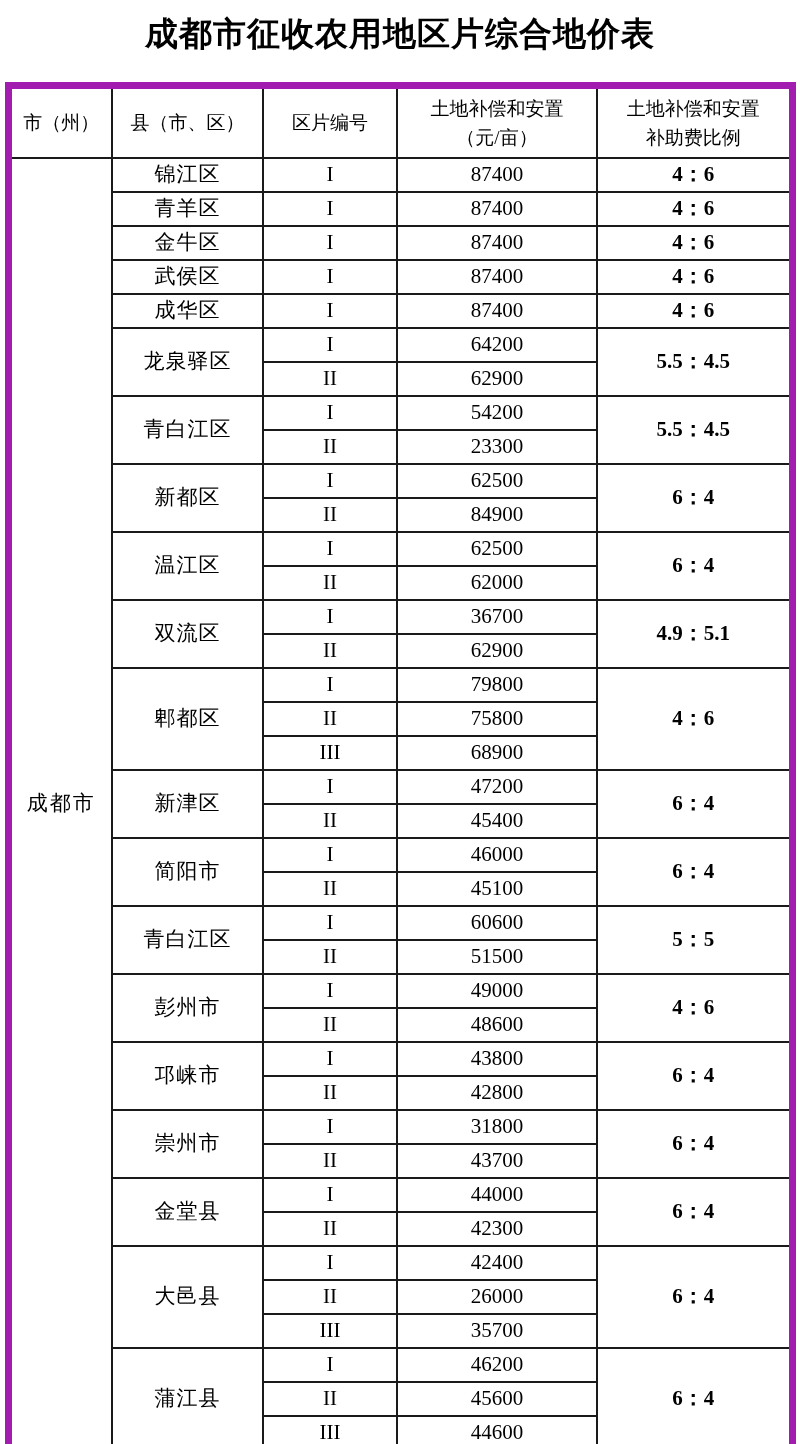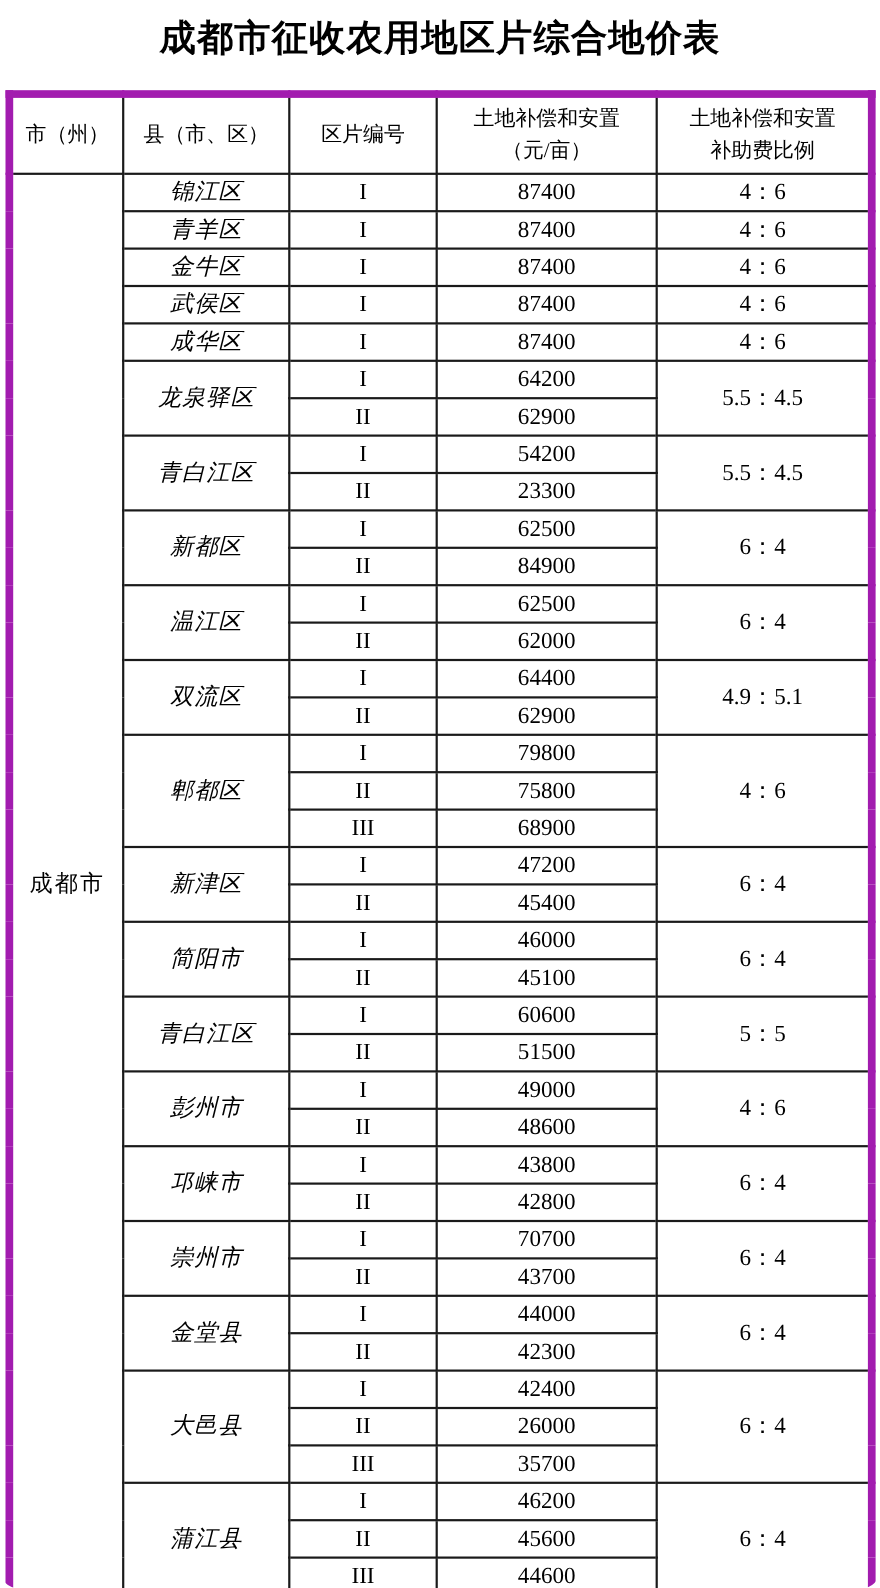--- a/index.html
+++ b/index.html
@@ -8,21 +8,20 @@
     background: #ffffff;
     width: 800px;
     color: #000;
     font-family: "Liberation Serif", "DejaVu Serif", serif;
   }
   .page {
     width: 800px;
     height: 1444px;
     background: #fff;
     overflow: hidden;
-    border-radius: 17px;
   }
   .doc-title {
     text-align: center;
     font-family: "Liberation Sans", "DejaVu Sans", sans-serif;
     font-weight: bold;
     font-size: 33px;
     margin: 0;
     padding: 12px 0 10px 0;
     letter-spacing: 1px;
   }
@@ -54,24 +53,24 @@
     line-height: 1.1;
   }
   td.city-cell {
     font-size: 20px;
     padding-bottom: 195px; 
     letter-spacing: 2px;
   }
   td.district-cell {
     font-size: 20px;
     letter-spacing: 1px;
-    font-style: italic;
   }
   td.ratio-cell {
     font-size: 20px;
+    font-weight: bold;
   }
   td.zone-cell, td.price-cell {
     font-size: 21px;
   }
   
   td.zone-sep {
     border-top: 3px solid #000;
   }
 </style>
 </head>
@@ -167,21 +166,21 @@
           <td class="price-cell">62500</td>
           <td class="ratio-cell" rowspan="2">6：4</td>
         </tr>
         <tr>
           <td class="zone-cell zone-sep">II</td>
           <td class="price-cell zone-sep">62000</td>
         </tr>
         <tr>
           <td class="district-cell" rowspan="2">双流区</td>
           <td class="zone-cell">I</td>
-          <td class="price-cell">64400</td>
+          <td class="price-cell">36700</td>
           <td class="ratio-cell" rowspan="2">4.9：5.1</td>
         </tr>
         <tr>
           <td class="zone-cell zone-sep">II</td>
           <td class="price-cell zone-sep">62900</td>
         </tr>
         <tr>
           <td class="district-cell" rowspan="3">郫都区</td>
           <td class="zone-cell">I</td>
           <td class="price-cell">79800</td>
@@ -241,21 +240,21 @@
           <td class="price-cell">43800</td>
           <td class="ratio-cell" rowspan="2">6：4</td>
         </tr>
         <tr>
           <td class="zone-cell zone-sep">II</td>
           <td class="price-cell zone-sep">42800</td>
         </tr>
         <tr>
           <td class="district-cell" rowspan="2">崇州市</td>
           <td class="zone-cell">I</td>
-          <td class="price-cell">70700</td>
+          <td class="price-cell">31800</td>
           <td class="ratio-cell" rowspan="2">6：4</td>
         </tr>
         <tr>
           <td class="zone-cell zone-sep">II</td>
           <td class="price-cell zone-sep">43700</td>
         </tr>
         <tr>
           <td class="district-cell" rowspan="2">金堂县</td>
           <td class="zone-cell">I</td>
           <td class="price-cell">44000</td>

